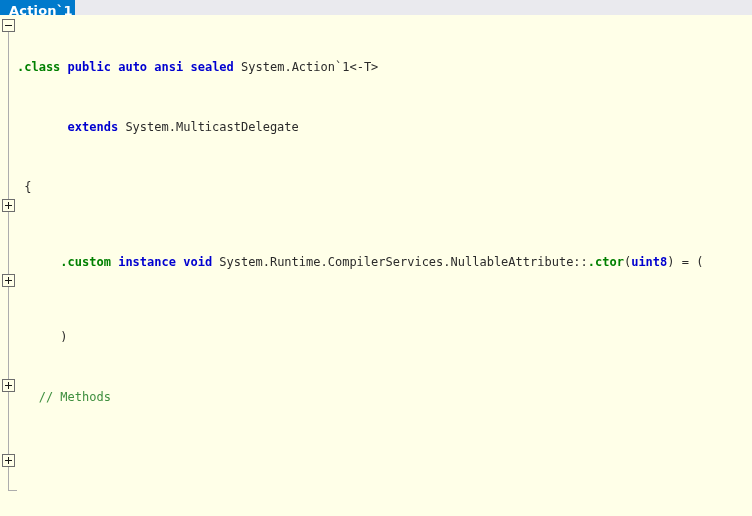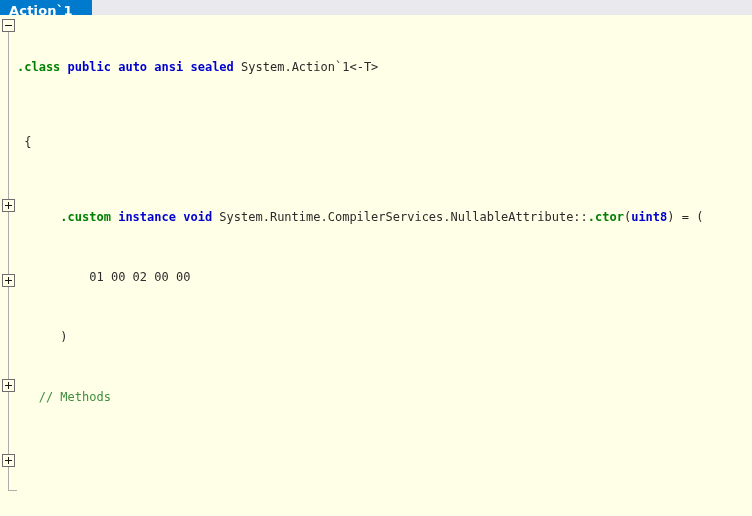--- a/index.html
+++ b/index.html
@@ -21,21 +21,21 @@
   }
   .tab {
     position: absolute; top: 0; left: 0;
     height: 22px;
     background: #007acc;
     color: #ffffff;
     font-family: "DejaVu Sans", "Liberation Sans", sans-serif;
     font-weight: bold;
     font-size: 13px;
     line-height: 22px;
-    padding: 0 19px 0 9px;
+    padding: 0 2px 0 9px;
     white-space: nowrap;
     letter-spacing: 0.2px;
   }
 
   
   .editor {
     position: absolute;
     top: 15px; left: 0;
     width: 752px; height: 491px;
     background: #ffffe8;
@@ -124,27 +124,27 @@
       <div class="outline-box plus" style="top:184px;"></div>
       <div class="outline-box plus" style="top:259px;"></div>
       <div class="outline-box plus" style="top:364px;"></div>
       <div class="outline-box plus" style="top:439px;"></div>
     </div>
 
     <div class="code">
 
       <div class="line"><span class="t-dir">.class</span> <span class="t-kw">public</span> <span class="t-kw">auto</span> <span class="t-kw">ansi</span> <span class="t-kw">sealed</span> <span class="t-id">System.Action`1&lt;-T&gt;</span></div>
 
+      <div class="line">       <span class="t-kw">extends</span> <span class="t-id">System.MulticastDelegate</span></div>
 
       <div class="line"> <span class="t-punc">{</span></div>
 
 
       <div class="line">      <span class="t-dir">.custom</span> <span class="t-kw">instance</span> <span class="t-kw">void</span> <span class="t-id">System.Runtime.CompilerServices.NullableAttribute</span><span class="t-punc">::</span><span class="t-dir">.ctor</span><span class="t-punc">(</span><span class="t-kw">uint8</span><span class="t-punc">)</span> <span class="t-punc">=</span> <span class="t-punc">(</span></div>
 
-      <div class="line">          <span class="t-num">01 00 02 00 00</span></div>
 
       <div class="line">      <span class="t-punc">)</span></div>
 
       <div class="line">   <span class="t-cmt">// Methods</span></div>
 
       
 
       
 
       

